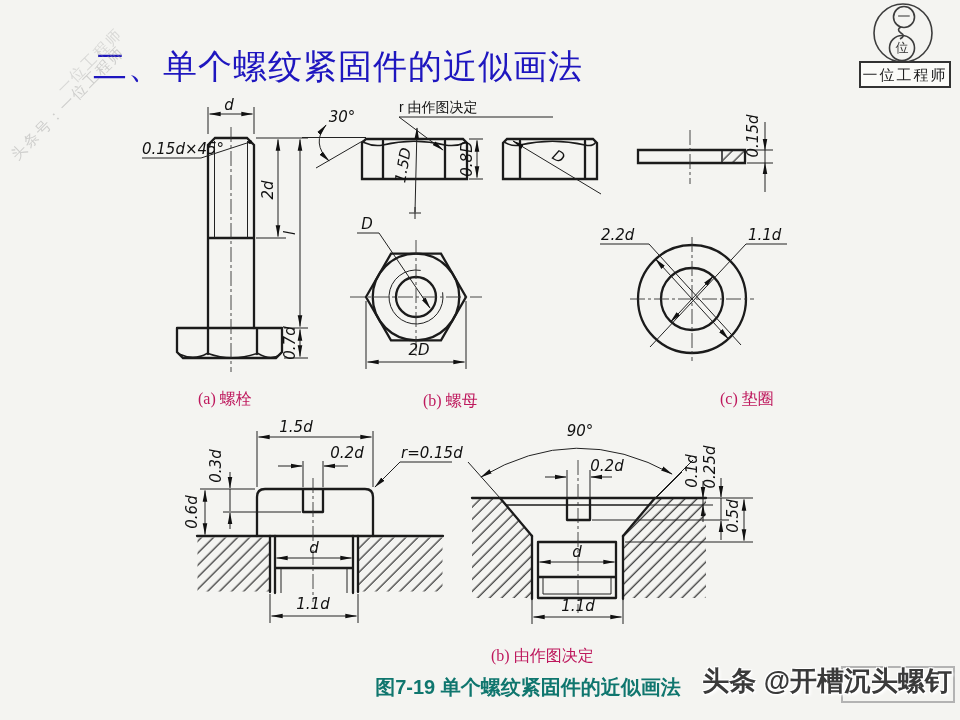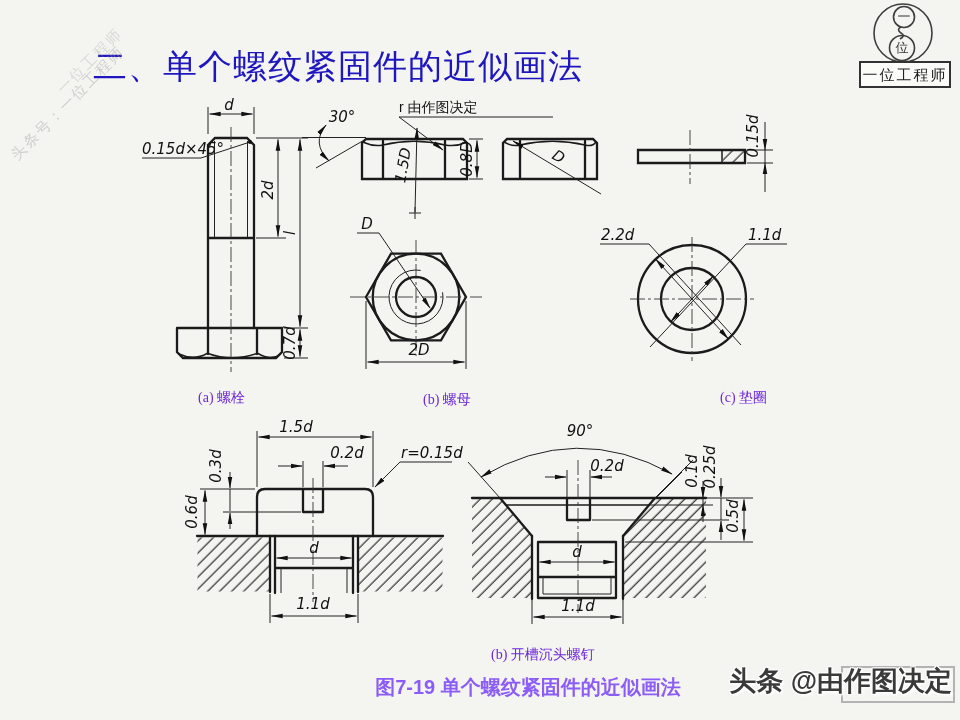--- a/index.html
+++ b/index.html
@@ -5,23 +5,23 @@
   html,body{margin:0;padding:0;background:#888;}
   #slide{position:relative;width:960px;height:720px;background:#f4f4f1;overflow:hidden;
          font-family:"Liberation Sans","DejaVu Sans",sans-serif;}
   #slide-title{position:absolute;left:93px;top:44px;font-size:34px;font-weight:normal;
                color:#1e16bf;letter-spacing:1px;white-space:nowrap;}
   .watermark{position:absolute;color:#9a9a9a;opacity:.42;font-size:15px;white-space:nowrap;
              transform-origin:left center;transform:rotate(-45deg);letter-spacing:2px;}
   #wm1{left:14px;top:148px;}
   #wm2{left:60px;top:82px;opacity:.3;}
   .cap{position:absolute;font-family:"Liberation Serif","DejaVu Serif",serif;
-       font-size:14px;color:#6d28d9;white-space:nowrap;}
+       font-size:16px;color:#be185d;white-space:nowrap;}
   #figure-caption{position:absolute;left:528px;top:674px;transform:translateX(-50%);
-       font-size:20px;font-weight:bold;color:#8b5cf6;white-space:nowrap;}
+       font-size:20px;font-weight:bold;color:#0f766e;white-space:nowrap;}
   #footer-box{position:absolute;left:841px;top:666px;width:110px;height:33px;
        border:2px solid #b3b3b3;background:transparent;}
   #footer-handle{position:absolute;right:8px;top:663px;font-size:27px;font-weight:bold;
        color:#3a3a3a;white-space:nowrap;
        text-shadow:-1px -1px 0 #fff,1px -1px 0 #fff,-1px 1px 0 #fff,1px 1px 0 #fff,2px 2px 3px #fff;}
   svg{position:absolute;left:0;top:0;}
   
   .k{stroke:#1b1b1b;stroke-width:2.3;fill:none;stroke-linecap:round;}
   .m{stroke:#1b1b1b;stroke-width:1.5;fill:none;stroke-linecap:round;}
   .t{stroke:#222;stroke-width:1;fill:none;}
@@ -209,30 +209,30 @@
       <text class="dim" x="577" y="557" text-anchor="middle">d</text>
       <path class="t" d="M532,600 V624 M623,600 V624"></path>
       <line class="t" x1="533.5" y1="617" x2="621.5" y2="617" marker-start="url(#ar)" marker-end="url(#ar)"></line>
       <text class="dim" x="578" y="611" text-anchor="middle">1.1d</text>
     </g>
   </svg>
 
   <div class="cap" style="left:198px;top:389px">(a) 螺栓</div>
   <div class="cap" style="left:423px;top:391px">(b) 螺母</div>
   <div class="cap" style="left:720px;top:389px">(c) 垫圈</div>
-  <div class="cap" style="left:491px;top:646px">(b) 开槽沉头螺钉</div>
+  <div class="cap" style="left:491px;top:646px">(b) 由作图决定</div>
   <div id="figure-caption">图7-19 单个螺纹紧固件的近似画法</div>
 
   <svg id="logo" width="100" height="92" viewBox="0 0 100 92">
     <circle class="lg" cx="48" cy="31" r="29"></circle>
     <circle class="lg" cx="49" cy="15" r="10.5"></circle>
     <circle class="lg" cx="47" cy="46" r="12.5"></circle>
     <path class="lg" d="M46,25 q-5,2.5 0,6 q5,2.5 -1,6"></path>
     <text x="49" y="19" text-anchor="middle">一</text>
     <text x="47" y="50" text-anchor="middle">位</text>
     <rect x="5" y="60" width="90" height="25" fill="#fbfbf8" stroke="#333" stroke-width="2"></rect>
     <text class="lbl" x="50" y="78" text-anchor="middle">一位工程师</text>
   </svg>
 
   <div id="footer-box"></div>
-  <div id="footer-handle">头条 @由作图决定</div>
+  <div id="footer-handle">头条 @开槽沉头螺钉</div>
 
 </div>
 
 </body></html>

